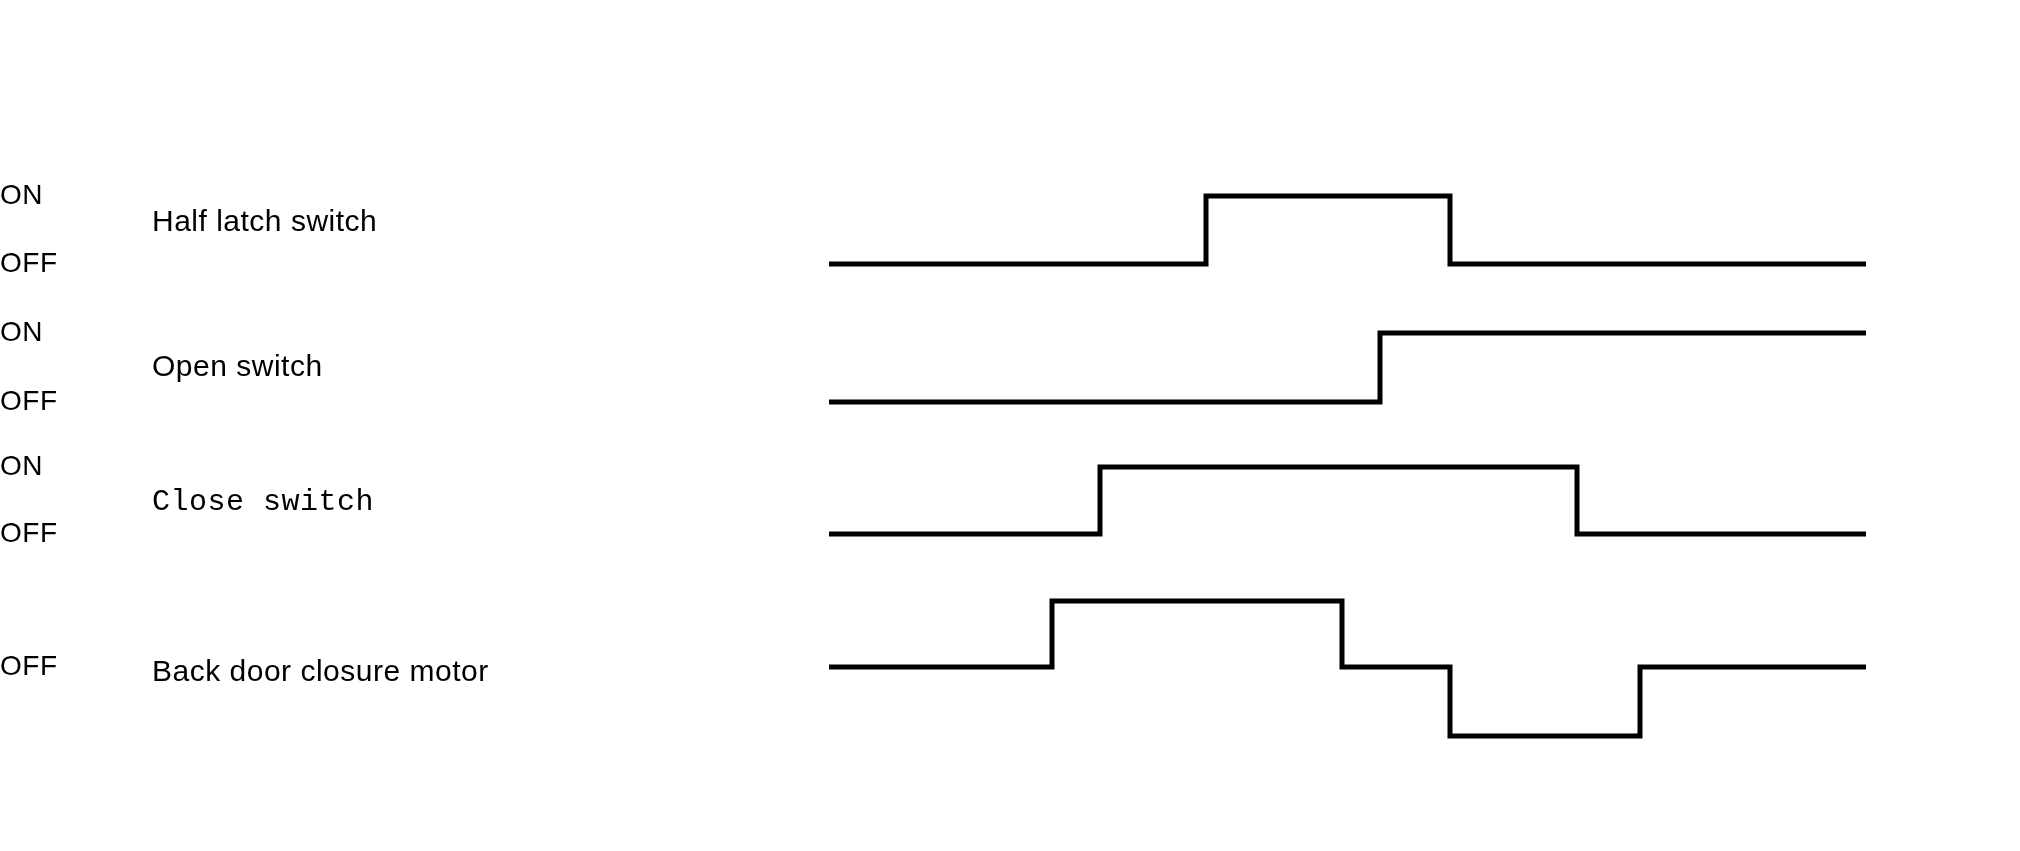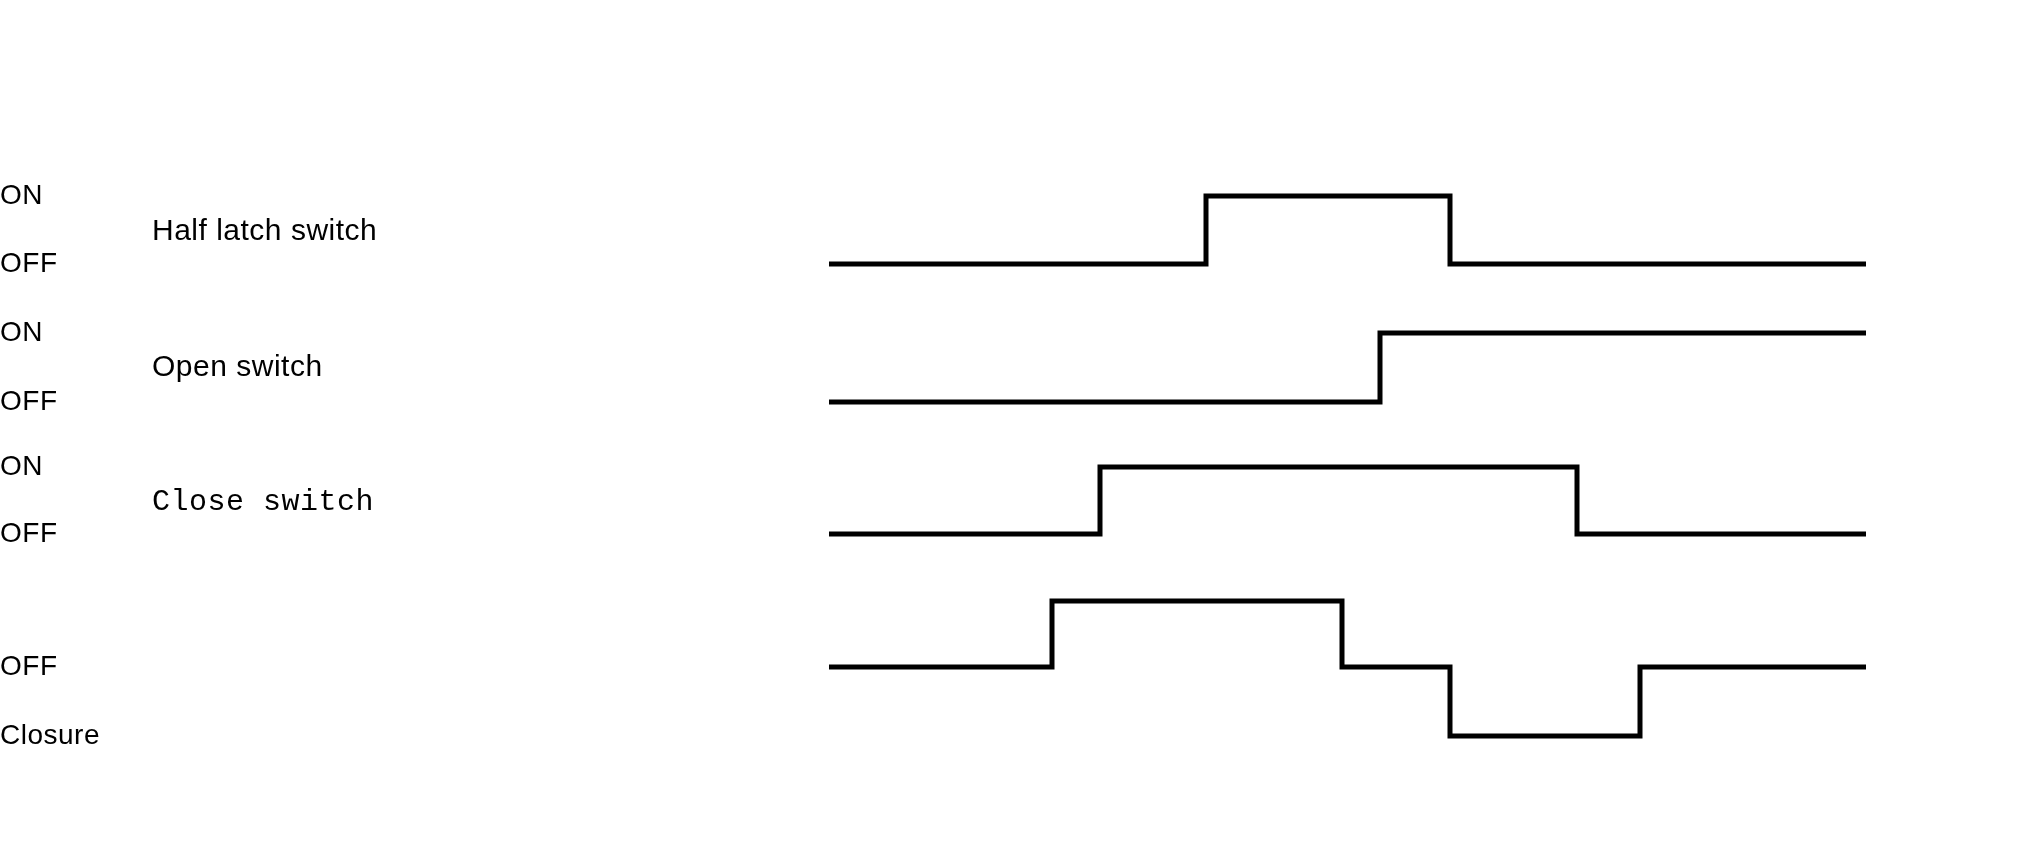--- a/index.html
+++ b/index.html
@@ -61,25 +61,25 @@
 <body>
 
 <div class="canvas">
   <svg class="wave-layer" xmlns="http://www.w3.org/2000/svg" viewBox="0 0 2020 851">
       <path d="M 829 264 L 1206 264 L 1206 196 L 1450 196 L 1450 264 L 1866 264" stroke-width="5" stroke="#000000"></path>
       <path d="M 829 402 L 1380 402 L 1380 333 L 1866 333" stroke-width="5" stroke="#000000"></path>
       <path d="M 829 534 L 1100 534 L 1100 467 L 1577 467 L 1577 534 L 1866 534" stroke-width="5" stroke="#000000"></path>
       <path d="M 829 667 L 1052 667 L 1052 601 L 1342 601 L 1342 667 L 1450 667 L 1450 736 L 1640 736 L 1640 667 L 1866 667" stroke-width="5" stroke="#000000"></path>
     </svg>
   <div class="labels-layer">
-      <div class="sig-name" style="left: 152px; top: 231px;">Half latch switch</div>
+      <div class="sig-name" style="left: 152px; top: 222px;">Half latch switch</div>
       <div class="lvl-label" style="width: 817px; top: 196px;">ON</div>
       <div class="lvl-label" style="width: 817px; top: 264px;">OFF</div>
       <div class="sig-name" style="left: 152px; top: 367px;">Open switch</div>
       <div class="lvl-label" style="width: 817px; top: 333px;">ON</div>
       <div class="lvl-label" style="width: 817px; top: 402px;">OFF</div>
       <div class="sig-name" style="left: 152px; top: 503px; font-family: Liberation Mono, monospace;">Close switch</div>
       <div class="lvl-label" style="width: 817px; top: 467px;">ON</div>
       <div class="lvl-label" style="width: 817px; top: 534px;">OFF</div>
+      <div class="sig-name" style="left: 152px; top: 672px;">Back door closure motor</div>
       <div class="lvl-label" style="width: 817px; top: 667px;">OFF</div>
-      <div class="lvl-label" style="width: 817px; top: 736px;">Closure</div>
     </div>
 </div>
 
 </body></html>

